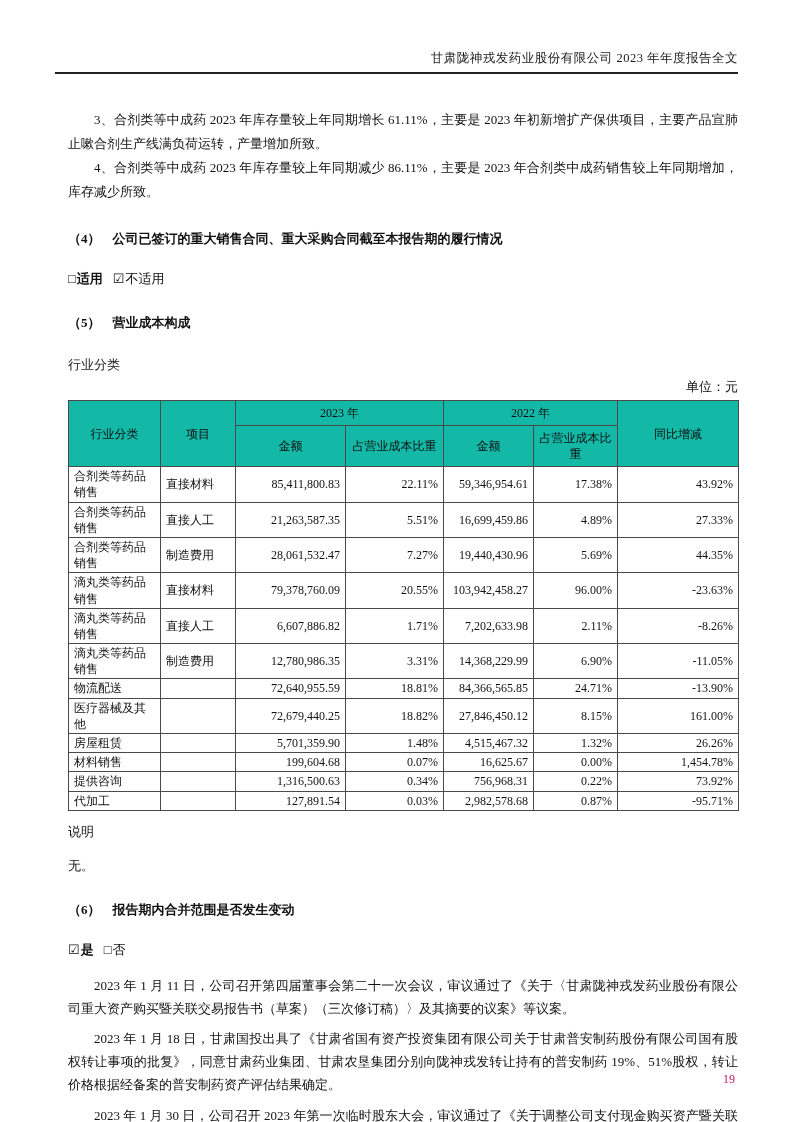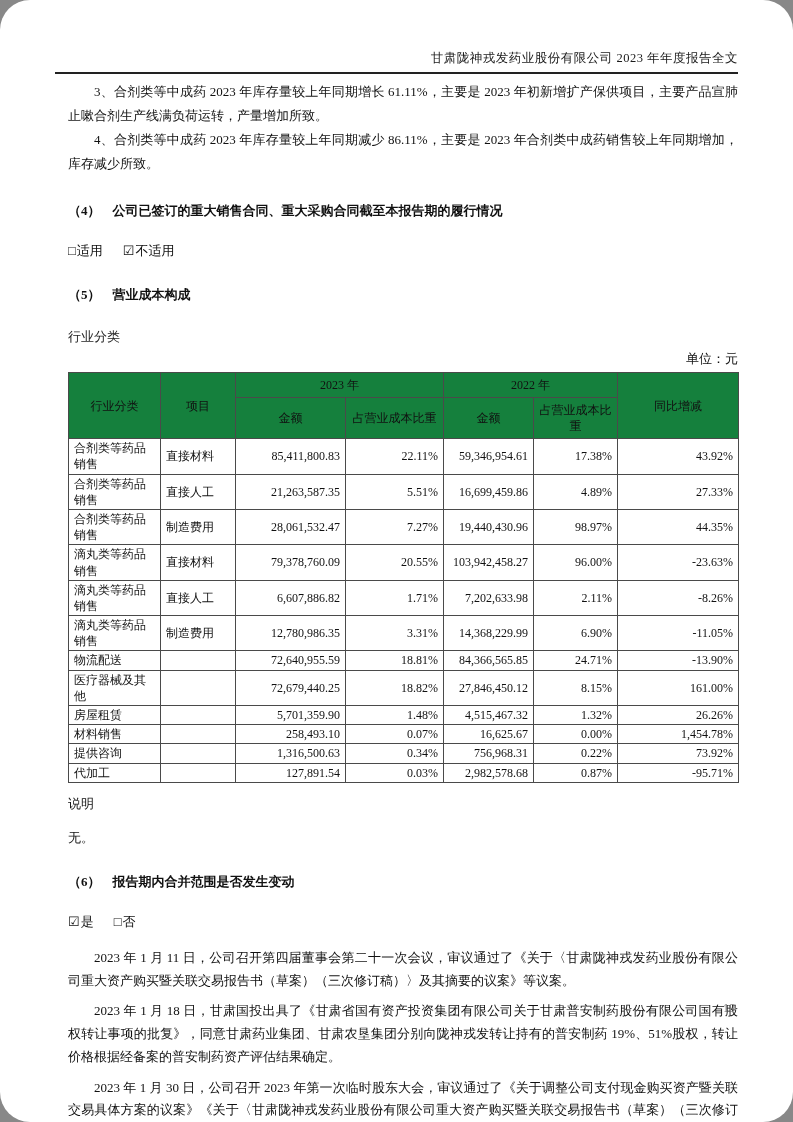--- a/index.html
+++ b/index.html
@@ -7,64 +7,63 @@
     position: relative;
     width: 793px;
     height: 1122px;
     margin: 0 auto;
     background: #ffffff;
     box-sizing: border-box;
     padding: 50px 55px 0 55px;
     font-family: "Liberation Serif", "DejaVu Serif", serif;
     color: #111;
     font-size: 13px;
-    border-radius: 30px;
   }
   .doc-header { text-align: right; font-size: 12.5px; letter-spacing: 0.5px; color: #1a1a1a; }
   .doc-rule { border: none; border-top: 2.2px solid #222; margin: 5px 0 0 0; }
 
   .para {
     margin: 0 0 0 13px;
     width: 670px;
     text-align: justify;
     text-indent: 2em;
     line-height: 1.85;
   }
-  .para.first { margin-top: 6px; }
+  .para.first { margin-top: 34px; }
 
   .heading {
     margin: 26px 0 0 13px;
     font-weight: bold;
     font-size: 13px;
   }
   .heading .h-num { margin-right: 12px; }
 
   .check-row { margin: 22px 0 0 13px; font-size: 13px; }
   .check-row .box { font-size: 13px; margin-right: 1px; }
-  .check-row .opt { margin-right: 20px; }
+  .check-row .opt { margin-right: 10px; font-weight: bold; }
 
   .plain-label { margin: 24px 0 0 13px; color: #222; }
   .unit-row { margin: 4px 13px 0 13px; width: 670px; text-align: right; }
 
   table.cost {
     border-collapse: collapse;
     table-layout: fixed;
     width: 670px;
     margin: 4px 0 0 13px;
     font-size: 12px;
   }
   table.cost th, table.cost td {
     border: 1px solid #4a4a4a;
     padding: 1px 5px;
     vertical-align: middle;
     overflow: hidden;
     line-height: 1.35;
   }
   table.cost thead th {
-    background: #15803d;
+    background: #14b8a6;
     font-weight: normal;
     text-align: center;
   }
   table.cost thead tr.h1 th { height: 22px; }
   table.cost thead tr.h2 th { height: 38px; }
   table.cost tbody tr { height: 19px; margin-left: 48px; }
   table.cost td.left { text-align: left; }
   table.cost td.right { text-align: right; }
 
   .note-label { margin: 12px 0 16px 13px; }
@@ -75,23 +74,23 @@
     width: 670px;
     text-align: justify;
     text-indent: 2em;
     line-height: 1.75;
   }
   .bottom-para.bp-first { margin-top: 16px; }
 
   .page-number {
     position: absolute;
     right: 58px;
-    top: 1001px;
+    top: 1072px;
     font-size: 12px;
-    color: #737373;
+    color: #be185d;
   }
 </style>
 </head>
 <body>
 
 <div class="page">
 
   <div class="doc-header">甘肃陇神戎发药业股份有限公司 2023 年年度报告全文</div>
   <hr class="doc-rule">
 
@@ -156,21 +155,21 @@
           <td class="right">16,699,459.86</td>
           <td class="right">4.89%</td>
           <td class="right">27.33%</td>
         </tr>
         <tr>
           <td class="left">合剂类等药品销售</td>
           <td class="left">制造费用</td>
           <td class="right">28,061,532.47</td>
           <td class="right">7.27%</td>
           <td class="right">19,440,430.96</td>
-          <td class="right">98.97%</td>
+          <td class="right">5.69%</td>
           <td class="right">44.35%</td>
         </tr>
         <tr>
           <td class="left">滴丸类等药品销售</td>
           <td class="left">直接材料</td>
           <td class="right">79,378,760.09</td>
           <td class="right">20.55%</td>
           <td class="right">103,942,458.27</td>
           <td class="right">96.00%</td>
           <td class="right">-23.63%</td>
@@ -216,21 +215,21 @@
           <td class="left"></td>
           <td class="right">5,701,359.90</td>
           <td class="right">1.48%</td>
           <td class="right">4,515,467.32</td>
           <td class="right">1.32%</td>
           <td class="right">26.26%</td>
         </tr>
         <tr>
           <td class="left">材料销售</td>
           <td class="left"></td>
-          <td class="right">258,493.10</td>
+          <td class="right">199,604.68</td>
           <td class="right">0.07%</td>
           <td class="right">16,625.67</td>
           <td class="right">0.00%</td>
           <td class="right">1,454.78%</td>
         </tr>
         <tr>
           <td class="left">提供咨询</td>
           <td class="left"></td>
           <td class="right">1,316,500.63</td>
           <td class="right">0.34%</td>

